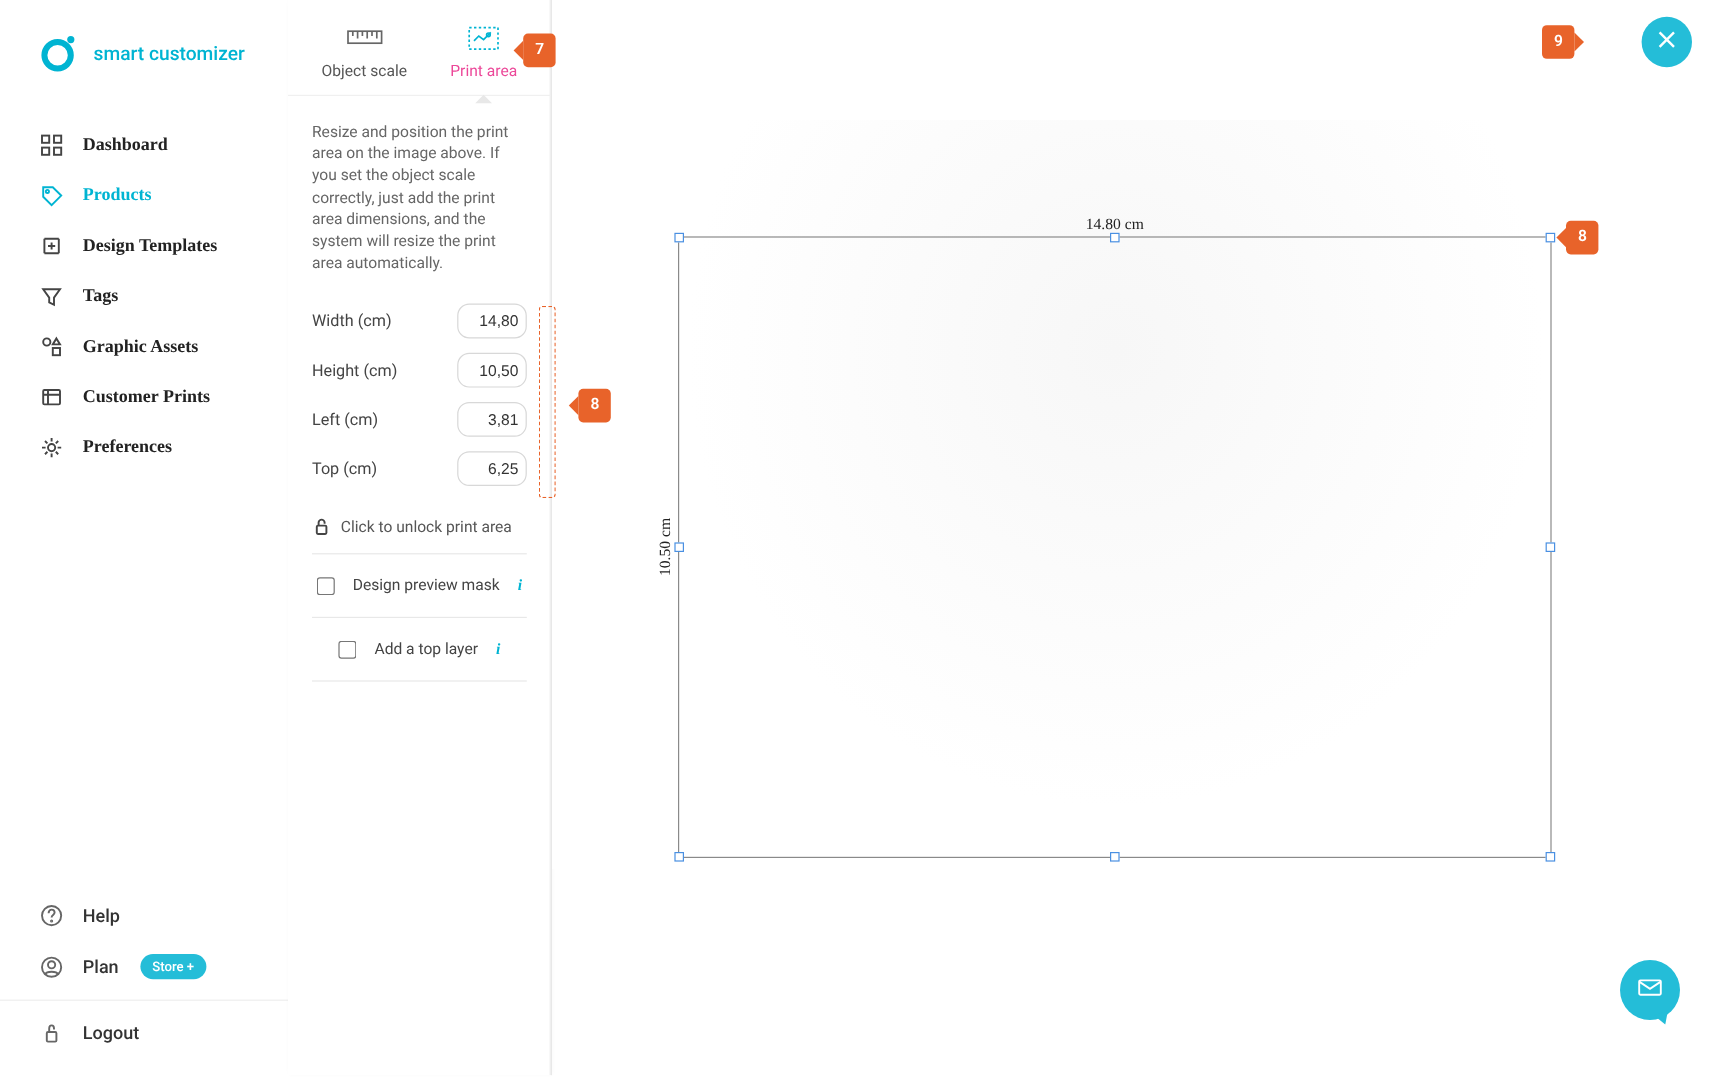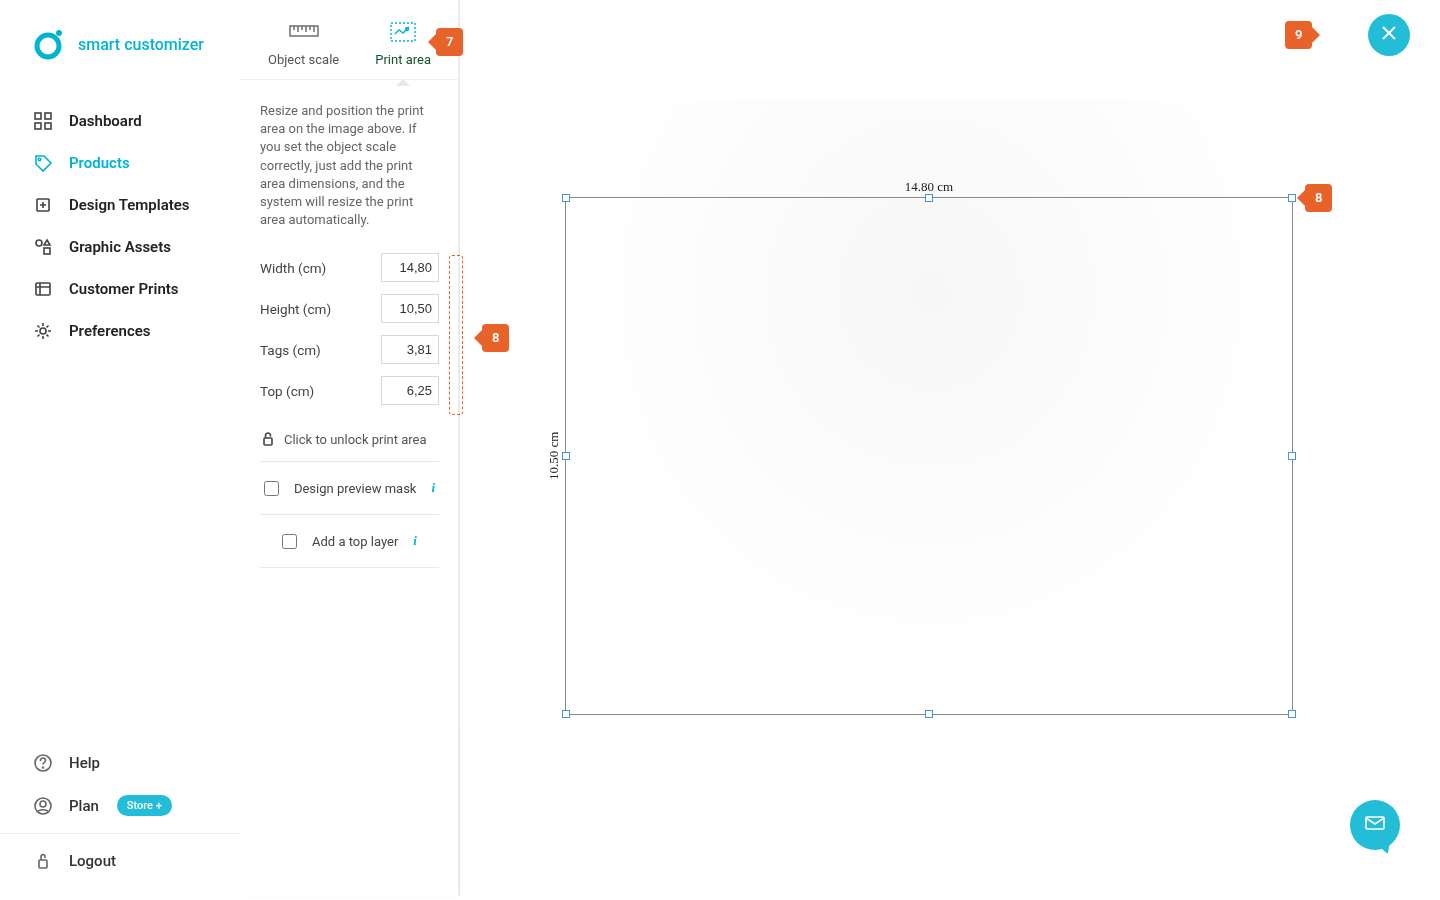--- a/index.html
+++ b/index.html
@@ -35,20 +35,21 @@
 .brand-logo svg { width: 32px; height: 32px; }
 .brand-name {
   color: #00b4d2;
   font-size: 16px;
   font-weight: 500;
 }
 
 .nav {
   padding-top: 10px;
   flex-grow: 1;
+  font-family: Liberation Serif, serif;
 }
 .nav-item, .footer-item {
   display: flex;
   align-items: center;
   gap: 16px;
   padding: 11px 0 11px 33px;
   color: #222;
   font-size: 15px;
   font-weight: 600;
   cursor: pointer;
@@ -98,21 +99,21 @@
 }
 .tab {
   display:flex; flex-direction:column; align-items:center;
   gap:6px;
   padding-bottom:12px;
   cursor:pointer;
   color:#555;
   font-size:13px;
   position:relative;
 }
-.tab.active { color:#14532d; }
+.tab.active { color:#ec4899; }
 .tab-icon { width:36px; height:28px; display:flex; align-items:center; justify-content:center;}
 .tab.active .tab-icon svg * { stroke:#00b4d2; }
 .tab-icon svg * { stroke:#666; stroke-width:1.4; fill:none; }
 .tab.active::after{
   content:"";
   position:absolute;
   bottom:-7px;
   left:50%;
   transform:translateX(-50%);
   width:0;height:0;
@@ -137,21 +138,21 @@
   display:flex;
   justify-content: space-between;
   align-items:center;
   margin-bottom: 12px;
 }
 .field-label { color:#444; font-size:13.5px; }
 .field-input {
   width: 58px;
   padding: 6px 6px;
   border: 1px solid #d8d8d8;
-  border-radius: 0;
+  border-radius: 10px;
   text-align: right;
   font-size: 13px;
   color:#333;
 }
 
 .lock-row {
   display:flex; align-items:center; gap:8px;
   padding: 14px 0;
   border-bottom:1px solid #e8e8e8;
   margin-top:6px;
@@ -346,20 +347,28 @@
           <svg viewBox="0 0 20 20">
             <path d="M4 4 L16 4 M4 4 L4 16 M16 4 L16 16 M4 16 L16 16"></path>
             <path d="M7 10 L13 10 M10 7 L10 13"></path>
           </svg>
         </span>
       <span>Design Templates</span>
     </div>
     <div class="nav-item">
       <span class="nav-icon">
           <svg viewBox="0 0 20 20">
+            <path d="M3 4 L17 4 L12 11 L12 17 L8 15 L8 11 Z"></path>
+          </svg>
+        </span>
+      <span>Tags</span>
+    </div>
+    <div class="nav-item">
+      <span class="nav-icon">
+          <svg viewBox="0 0 20 20">
             <circle cx="6" cy="6" r="3"></circle>
             <rect x="11" y="11" width="6" height="6"></rect>
             <path d="M14 3 L17 8 L11 8 Z"></path>
           </svg>
         </span>
       <span>Graphic Assets</span>
     </div>
     <div class="nav-item">
       <span class="nav-icon">
           <svg viewBox="0 0 20 20">
@@ -443,21 +452,21 @@
 
     <div class="field-row">
       <span class="field-label">Width (cm)</span>
       <input class="field-input" value="14,80" style="">
     </div>
     <div class="field-row">
       <span class="field-label">Height (cm)</span>
       <input class="field-input" value="10,50" style="">
     </div>
     <div class="field-row">
-      <span class="field-label">Tags (cm)</span>
+      <span class="field-label">Left (cm)</span>
       <input class="field-input" value="3,81" style="">
     </div>
     <div class="field-row">
       <span class="field-label">Top (cm)</span>
       <input class="field-input" value="6,25" style="">
     </div>
 
     <div class="lock-row">
       <span class="nav-icon" style="width:16px;height:16px;">
           <svg viewBox="0 0 16 16">

